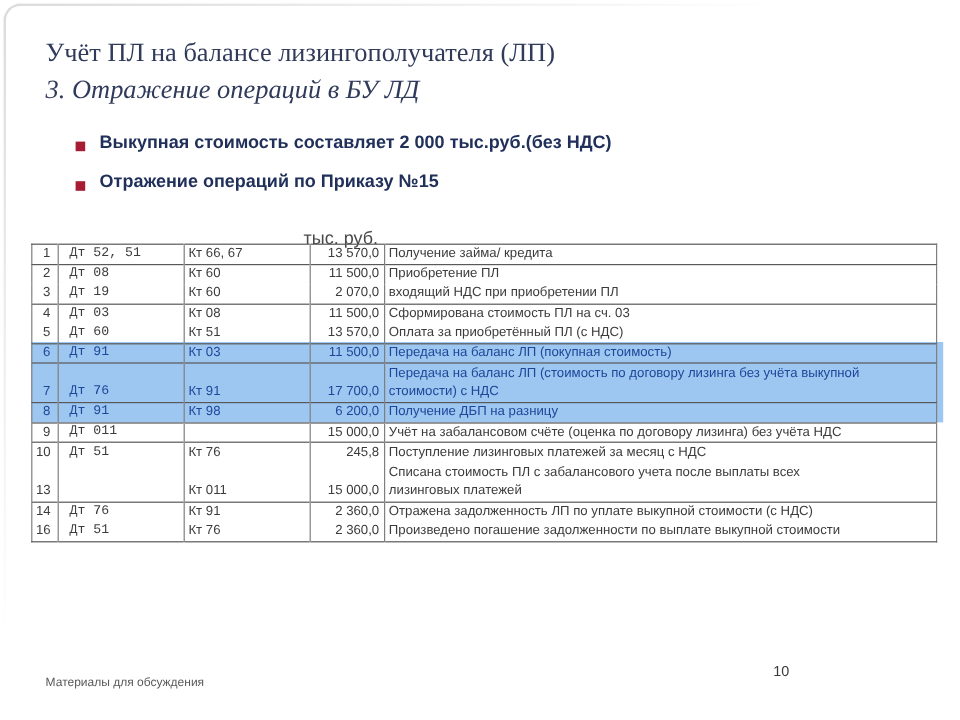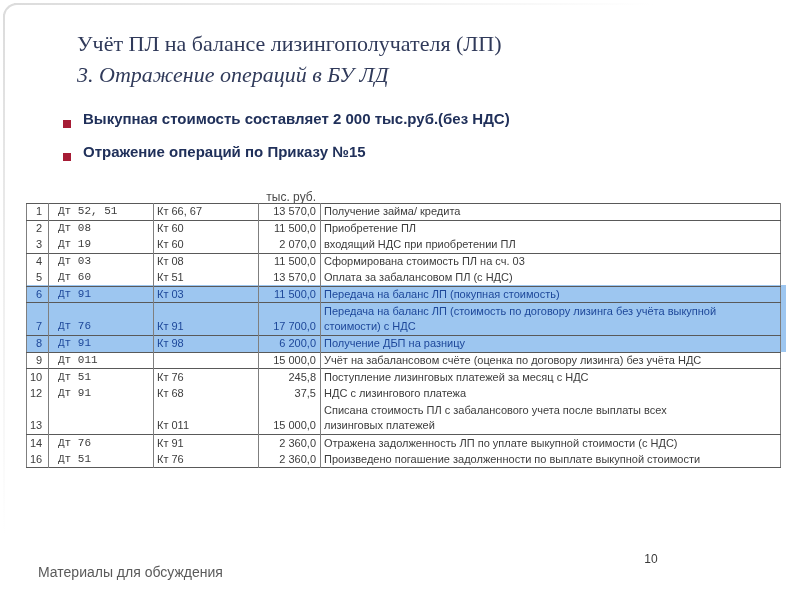--- a/index.html
+++ b/index.html
@@ -6,50 +6,50 @@
   body{width:800px;height:600px;background:#ffffff;position:relative;overflow:hidden;
        font-family:"Liberation Sans",sans-serif;}
   .frame-top{position:absolute;left:14px;top:3px;height:2px;width:640px;
        background:linear-gradient(to right,#dcdcdc,rgba(220,220,220,0));}
   .frame-left{position:absolute;left:3px;top:14px;width:2px;height:520px;
        background:linear-gradient(to bottom,#dcdcdc,rgba(220,220,220,0));}
   .frame-corner{position:absolute;left:3px;top:3px;width:16px;height:16px;
        border-top:2px solid #dcdcdc;border-left:2px solid #dcdcdc;border-top-left-radius:14px;}
 
   .title{position:absolute;left:38px;top:28px;width:700px;
-       font-family:"Liberation Serif",serif;color:#303a5a;font-size:22px;line-height:31px;margin-left:39px;}
+       font-family:"Liberation Serif",serif;color:#303a5a;font-size:22px;line-height:31px;}
   .title .line2{font-style:italic;}
 
   .bullets{position:absolute;left:40px;top:110px;width:700px;}
-  .bullet-item{display:flex;align-items:flex-end;margin-bottom:15px;padding-left:23px;}
+  .bullet-item{display:flex;align-items:center;margin-bottom:15px;padding-left:23px;}
   .bullet-sq{width:8px;height:8px;background:#a61c35;margin:5px 12px 0 0;flex:0 0 auto;}
   .bullet-text{color:#20305a;font-size:15px;font-weight:bold;line-height:18px;}
 
-  .unit-label{position:absolute;left:252px;top:190px;width:64px;text-align:right;
-       font-size:12px;color:#4a4a4a;}
+  .unit-label{position:absolute;left:252px;top:190px;width:64px;text-align:center;
+       font-size:15px;color:#4a4a4a;}
 
   .hl-band{position:absolute;left:26px;top:285px;width:760px;height:67px;background:#9dc6f0;z-index:0;}
 
   .acct-table{position:absolute;left:26px;top:203px;z-index:1;border-collapse:collapse;table-layout:fixed;
        width:754px;font-size:11px;color:#3c3c3c;
        border-top:1px solid #595959;border-bottom:1px solid #595959;
        border-left:1px solid #7f7f7f;border-right:1px solid #7f7f7f;}
   .acct-table td{border-right:1px solid #7f7f7f;padding:0 3px;vertical-align:middle;
        overflow:hidden;white-space:pre-line;line-height:15px;}
   .acct-table td:last-child{border-right:none;}
   .acct-table tr{height:16.5px;}
   .acct-table tr.tall{height:33px;}
   .acct-table tr.tall td{vertical-align:bottom;padding-bottom:1px;}
   .acct-table tr.line-top td{border-top:1px solid #595959;}
   .acct-table tr.hl td{color:#1d4799;}
   .acct-table td.num{text-align:right;padding-right:6px;}
   .acct-table td.dt{padding-left:9px;font-family:Liberation Mono, monospace;}
   .acct-table td.amount{text-align:right;padding-right:4px;}
 
-  .footer-note{position:absolute;left:38px;top:564px;font-size:14px;color:#5a5a5a;}
+  .footer-note{position:absolute;left:38px;top:564px;font-size:10px;color:#5a5a5a;}
   .page-num{position:absolute;left:636px;top:552px;width:30px;text-align:center;
        font-size:12px;color:#3a3a3a;}
 </style>
 </head>
 <body>
 
 <div class="frame-top"></div>
 <div class="frame-left"></div>
 <div class="frame-corner"></div>
 
@@ -108,21 +108,21 @@
         <td class="dt">Дт 03</td>
         <td class="kt">Кт 08</td>
         <td class="amount">11 500,0</td>
         <td class="desc">Сформирована стоимость ПЛ на сч. 03</td>
       </tr>
       <tr class="">
         <td class="num">5</td>
         <td class="dt">Дт 60</td>
         <td class="kt">Кт 51</td>
         <td class="amount">13 570,0</td>
-        <td class="desc">Оплата за забалансовом ПЛ (с НДС)</td>
+        <td class="desc">Оплата за приобретённый ПЛ (с НДС)</td>
       </tr>
       <tr class="hl line-top">
         <td class="num">6</td>
         <td class="dt">Дт 91</td>
         <td class="kt">Кт 03</td>
         <td class="amount">11 500,0</td>
         <td class="desc">Передача на баланс ЛП (покупная стоимость)</td>
       </tr>
       <tr class="hl tall line-top">
         <td class="num">7</td>
@@ -146,27 +146,20 @@
         <td class="amount">15 000,0</td>
         <td class="desc">Учёт на забалансовом счёте (оценка по договору лизинга) без учёта НДС</td>
       </tr>
       <tr class="line-top">
         <td class="num">10</td>
         <td class="dt">Дт 51</td>
         <td class="kt">Кт 76</td>
         <td class="amount">245,8</td>
         <td class="desc">Поступление лизинговых платежей за месяц с НДС</td>
       </tr>
-      <tr class="">
-        <td class="num">12</td>
-        <td class="dt">Дт 91</td>
-        <td class="kt">Кт 68</td>
-        <td class="amount">37,5</td>
-        <td class="desc">НДС с лизингового платежа</td>
-      </tr>
       <tr class="tall ">
         <td class="num">13</td>
         <td class="dt"></td>
         <td class="kt">Кт 011</td>
         <td class="amount">15 000,0</td>
         <td class="desc">Списана стоимость ПЛ с забалансового учета после выплаты всех
 лизинговых платежей</td>
       </tr>
       <tr class="line-top">
         <td class="num">14</td>

